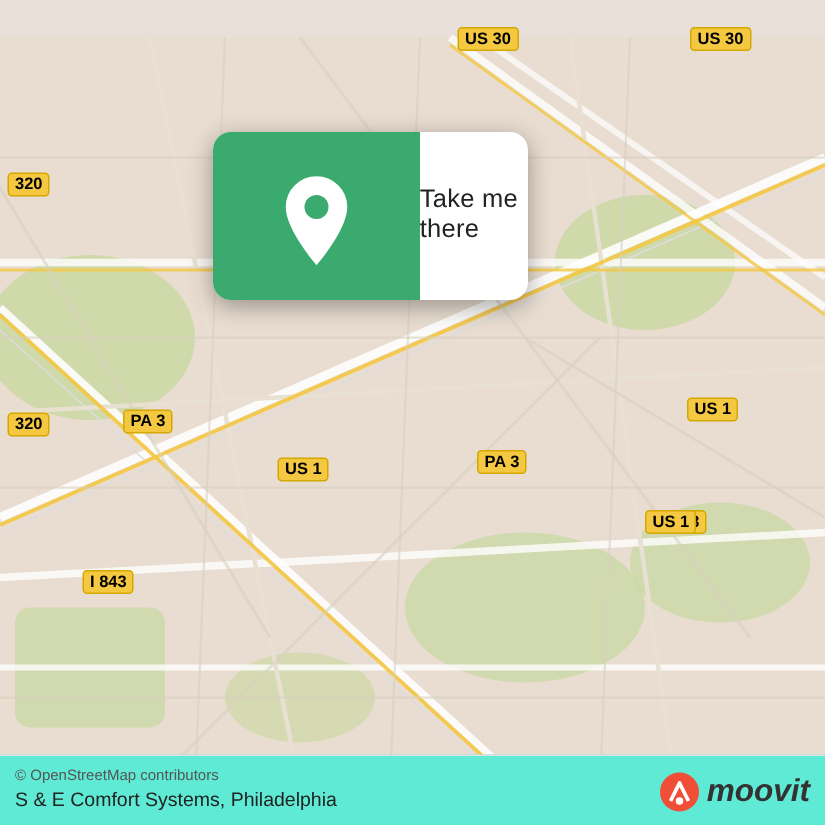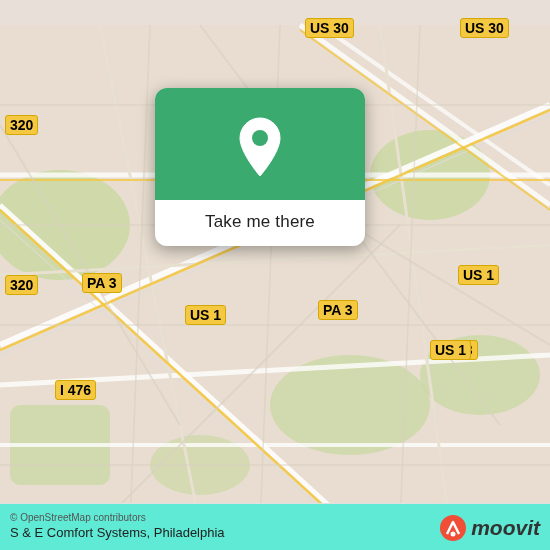--- a/index.html
+++ b/index.html
@@ -24,27 +24,27 @@
     #map-svg {
       position: absolute;
       top: 0; left: 0;
       width: 100%; height: 100%;
     }
 
     
     #popup-card {
       position: absolute;
       top: 88px;
-      left: 155px;
+      left: 142px;
       width: 210px;
       background: white;
       border-radius: 12px;
       box-shadow: 0 4px 16px rgba(0,0,0,0.35);
       display: flex;
-      flex-direction: column;
+      flex-direction: row;
       align-items: center;
       overflow: hidden;
     }
 
     #popup-green-area {
       background-color: #3aaa6e;
       width: 100%;
       display: flex;
       align-items: center;
       justify-content: center;
@@ -111,21 +111,21 @@
       color: #333;
       font-style: italic;
     }
 
     
     .road-label {
       position: absolute;
       background: #f5c842;
       border: 1.5px solid #d4a800;
       border-radius: 3px;
-      font-size: 14px;
+      font-size: 11px;
       font-weight: bold;
       color: #000;
       padding: 1px 4px;
       white-space: nowrap;
     }
   </style>
 </head>
 <body>
 
 <div id="map-container">
@@ -177,21 +177,21 @@
     <line x1="100" y1="500" x2="400" y2="200" stroke="#d8d0c0" stroke-width="2" opacity="0.6"></line>
   </svg>
 
   <div class="road-label" style="top:18px; left:305px;">US 30</div>
   <div class="road-label" style="top:18px; left:460px;">US 30</div>
   <div class="road-label" style="top:115px; left:5px;">320</div>
   <div class="road-label" style="top:275px; left:5px;">320</div>
   <div class="road-label" style="top:273px; left:82px;">PA 3</div>
   <div class="road-label" style="top:300px; left:318px;">PA 3</div>
   <div class="road-label" style="top:340px; left:438px;">PA 3</div>
-  <div class="road-label" style="top:380px; left:55px;">I 476</div>
+  <div class="road-label" style="top:380px; left:55px;">I 843</div>
   <div class="road-label" style="top:305px; left:185px;">US 1</div>
   <div class="road-label" style="top:265px; left:458px;">US 1</div>
   <div class="road-label" style="top:340px; left:430px;">US 1</div>
 
   <div id="popup-card">
     <div id="popup-green-area">
 
       <svg id="location-pin" viewBox="0 0 52 62" xmlns="http://www.w3.org/2000/svg">
         <path d="M26 2C14.95 2 6 10.95 6 22c0 15 20 38 20 38s20-23 20-38C46 10.95 37.05 2 26 2z" fill="white" stroke="white" stroke-width="1"></path>
         <circle cx="26" cy="22" r="8" fill="#3aaa6e"></circle>

